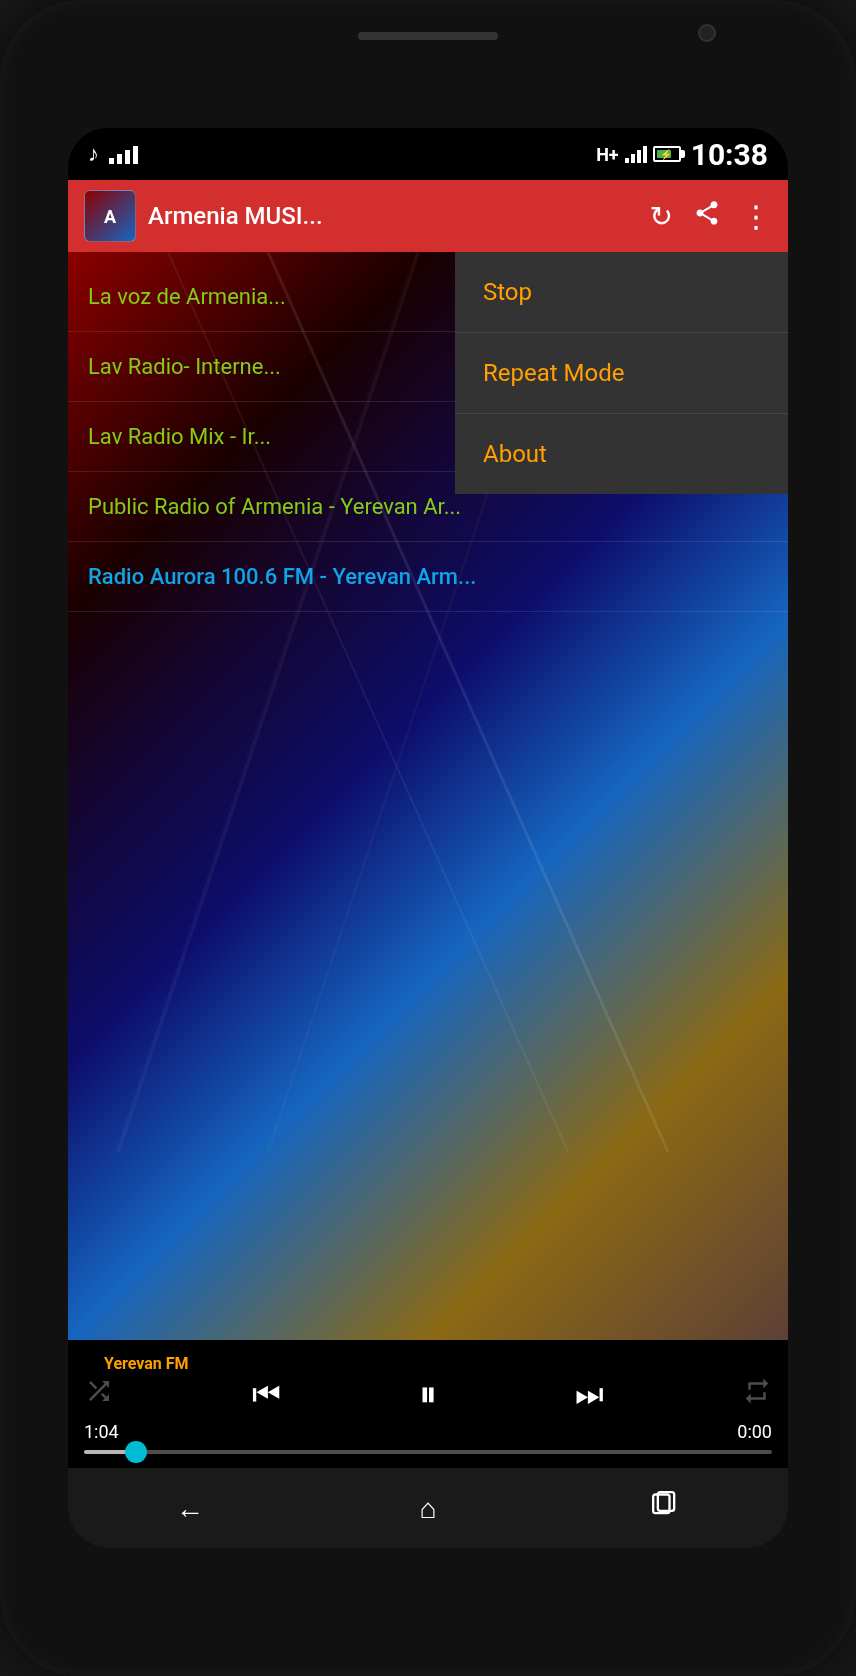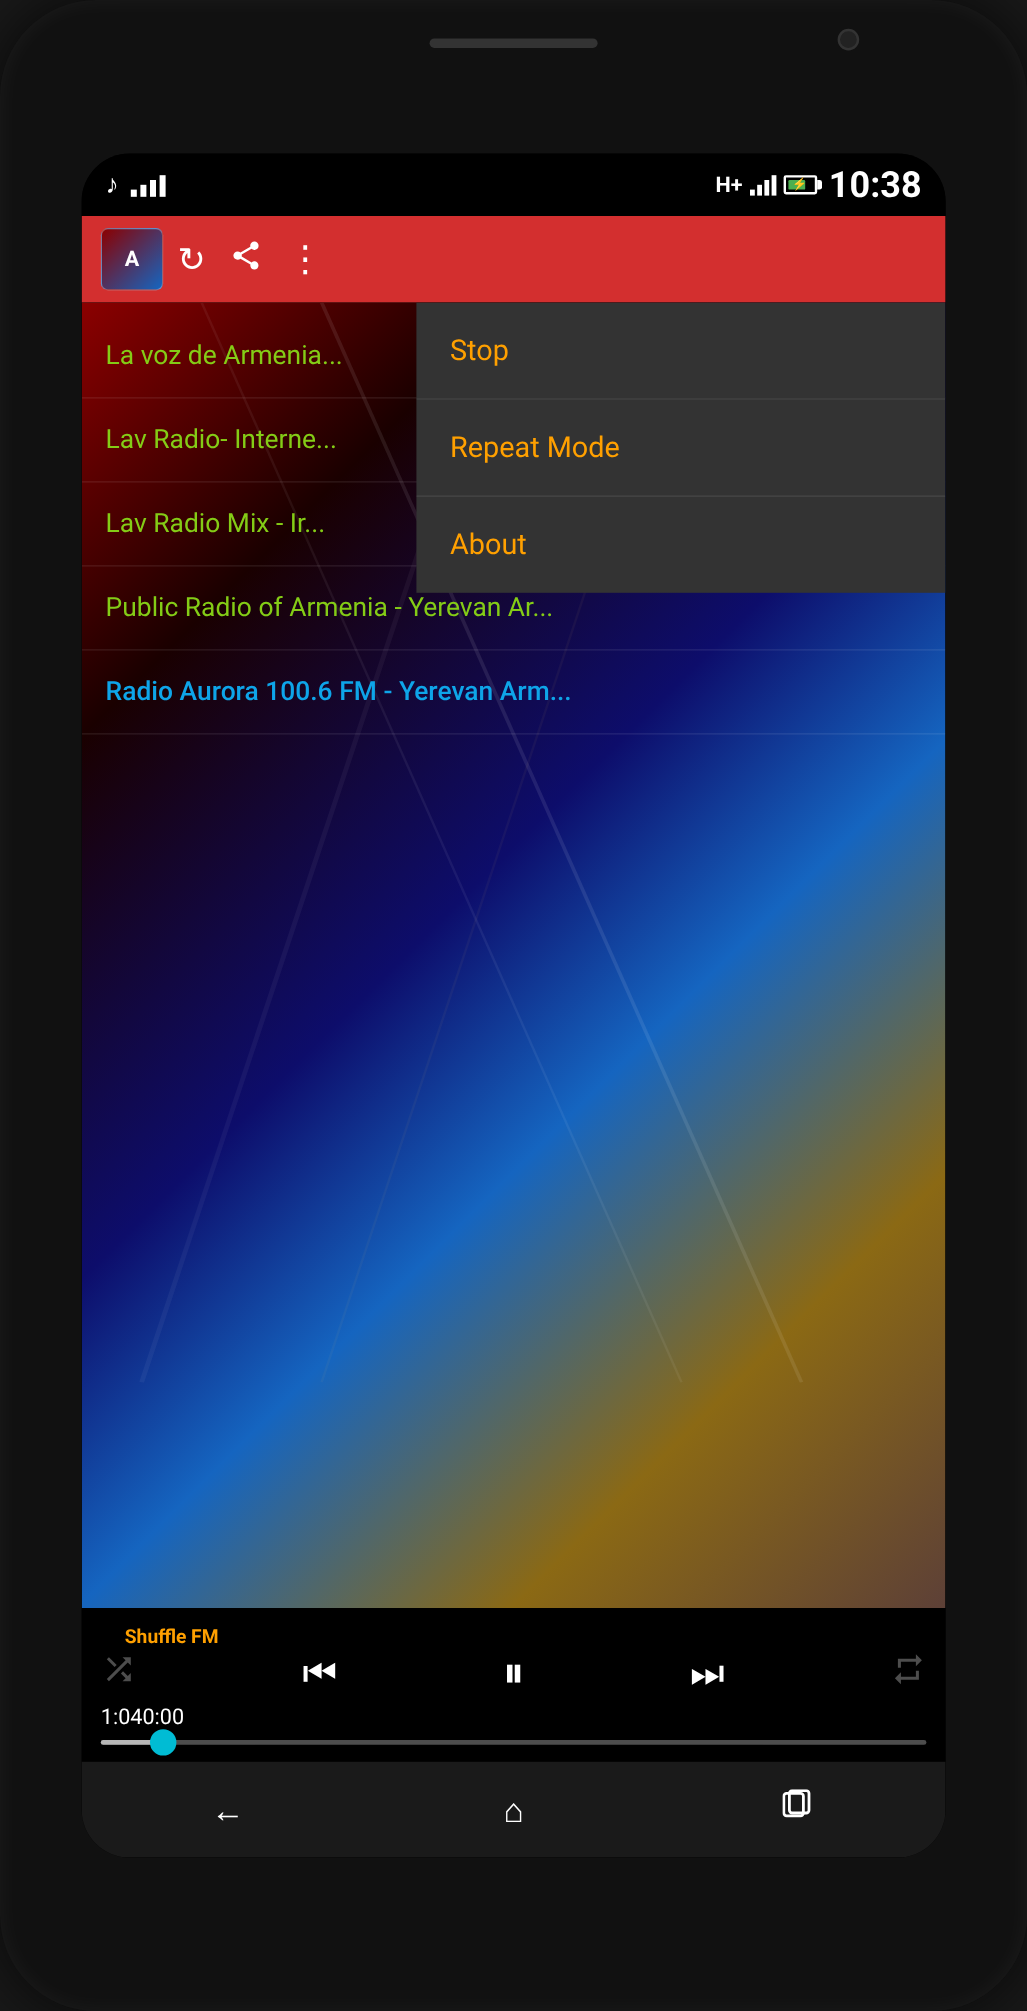--- a/index.html
+++ b/index.html
@@ -217,21 +217,21 @@
       top: 0;
       left: 0;
       right: 0;
       bottom: 0;
       z-index: 20;
     }
     .dropdown-menu {
       position: absolute;
       top: 0;
       right: 0;
-      width: 441px;
+      width: 333px;
       background: #333;
       z-index: 30;
     }
     .dropdown-item {
       padding: 26px 28px;
       border-bottom: 1px solid rgba(255,255,255,0.1);
       color: #FFA000;
       font-size: 24px;
       cursor: pointer;
     }
@@ -257,20 +257,21 @@
       color: rgba(255,255,255,0.6);
       font-size: 30px;
       cursor: pointer;
     }
     .control-btn.center {
       color: white;
       font-size: 34px;
     }
     .time-row {
       display: flex;
+      justify-content: space-between;
       color: white;
       font-size: 18px;
       margin-bottom: 8px;
     }
     .progress-bar {
       height: 4px;
       background: rgba(255,255,255,0.3);
       border-radius: 2px;
       position: relative;
     }
@@ -364,20 +365,21 @@
           <div class="battery-tip"></div>
         </div>
         <span style="color:white; font-size:30px; font-weight:bold;">10:38</span>
       </div>
     </div>
 
     <div class="toolbar">
       <div class="app-icon">
         <span>A</span>
       </div>
+      <span class="app-title">Armenia MUSI...</span>
       <div class="toolbar-actions">
         <span class="toolbar-icon" style="font-size:28px;">↻</span>
         <span class="toolbar-icon" style="font-size:26px;">
           
           <svg width="28" height="28" viewBox="0 0 24 24" fill="white">
             <path d="M18 16.08c-.76 0-1.44.3-1.96.77L8.91 12.7c.05-.23.09-.46.09-.7s-.04-.47-.09-.7l7.05-4.11c.54.5 1.25.81 2.04.81 1.66 0 3-1.34 3-3s-1.34-3-3-3-3 1.34-3 3c0 .24.04.47.09.7L8.04 9.81C7.5 9.31 6.79 9 6 9c-1.66 0-3 1.34-3 3s1.34 3 3 3c.79 0 1.5-.31 2.04-.81l7.12 4.16c-.05.21-.08.43-.08.65 0 1.61 1.31 2.92 2.92 2.92 1.61 0 2.92-1.31 2.92-2.92s-1.31-2.92-2.92-2.92z"></path>
           </svg>
         </span>
         <span class="toolbar-icon" style="font-size:30px; letter-spacing:1px;">⋮</span>
       </div>
@@ -415,21 +417,21 @@
       <div class="dropdown-overlay">
         <div class="dropdown-menu">
           <div class="dropdown-item">Stop</div>
           <div class="dropdown-item">Repeat Mode</div>
           <div class="dropdown-item">About</div>
         </div>
       </div>
     </div>
 
     <div class="player-bar">
-      <div class="now-playing-label">Shuffle FM</div>
+      <div class="now-playing-label">Yerevan FM</div>
       <div class="player-controls">
         <span class="control-btn" style="font-size:26px; opacity:0.5;">
           
           <svg width="30" height="30" viewBox="0 0 24 24" fill="rgba(255,255,255,0.6)">
             <path d="M10.59 9.17L5.41 4 4 5.41l5.17 5.17 1.42-1.41zM14.5 4l2.04 2.04L4 18.59 5.41 20 17.96 7.46 20 9.5V4h-5.5zm.33 9.41l-1.41 1.41 3.13 3.13L14.5 20H20v-5.5l-2.04 2.04-3.13-3.13z"></path>
           </svg>
         </span>
         <span class="control-btn center" style="color:white; font-size:32px;">⏮</span>
         <span class="control-btn center" style="color:white; font-size:36px;">⏸</span>
         <span class="control-btn center" style="color:white; font-size:32px;">⏭</span>

